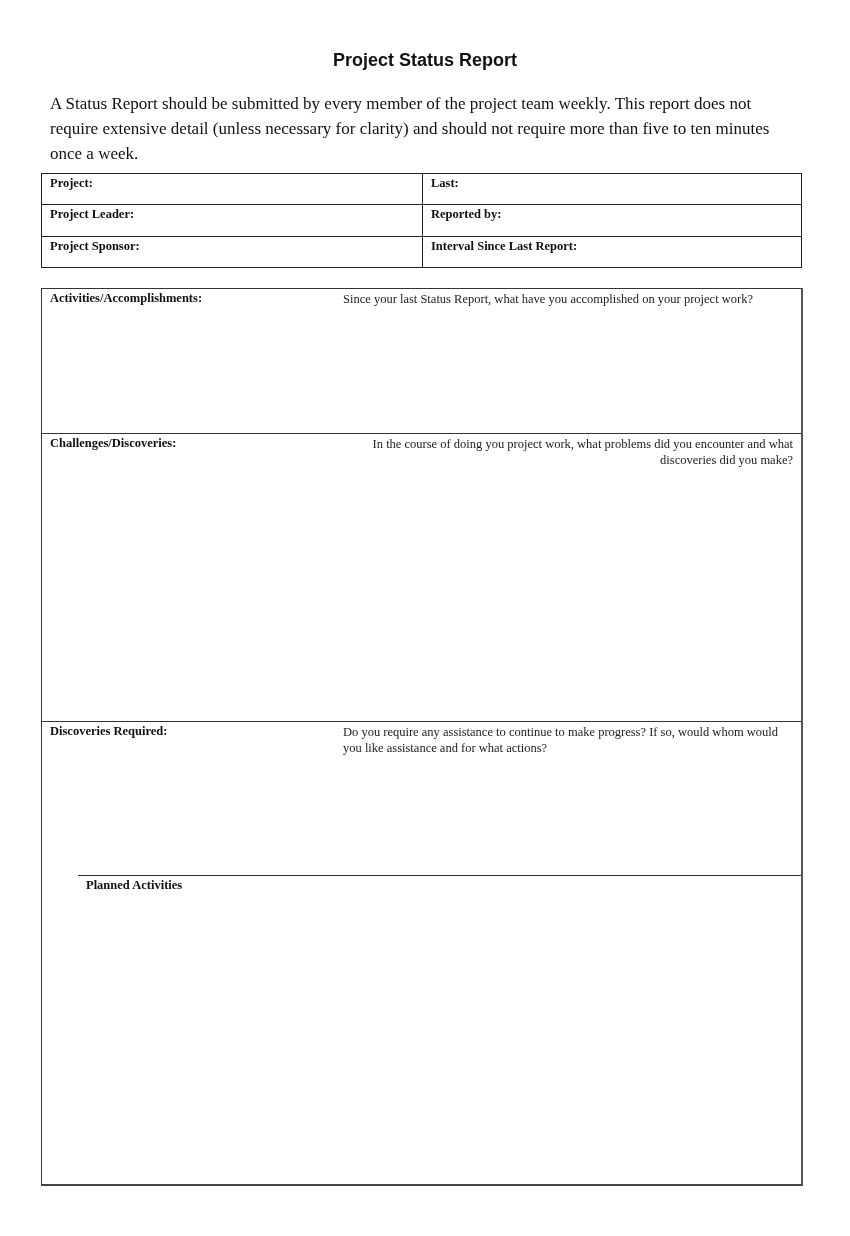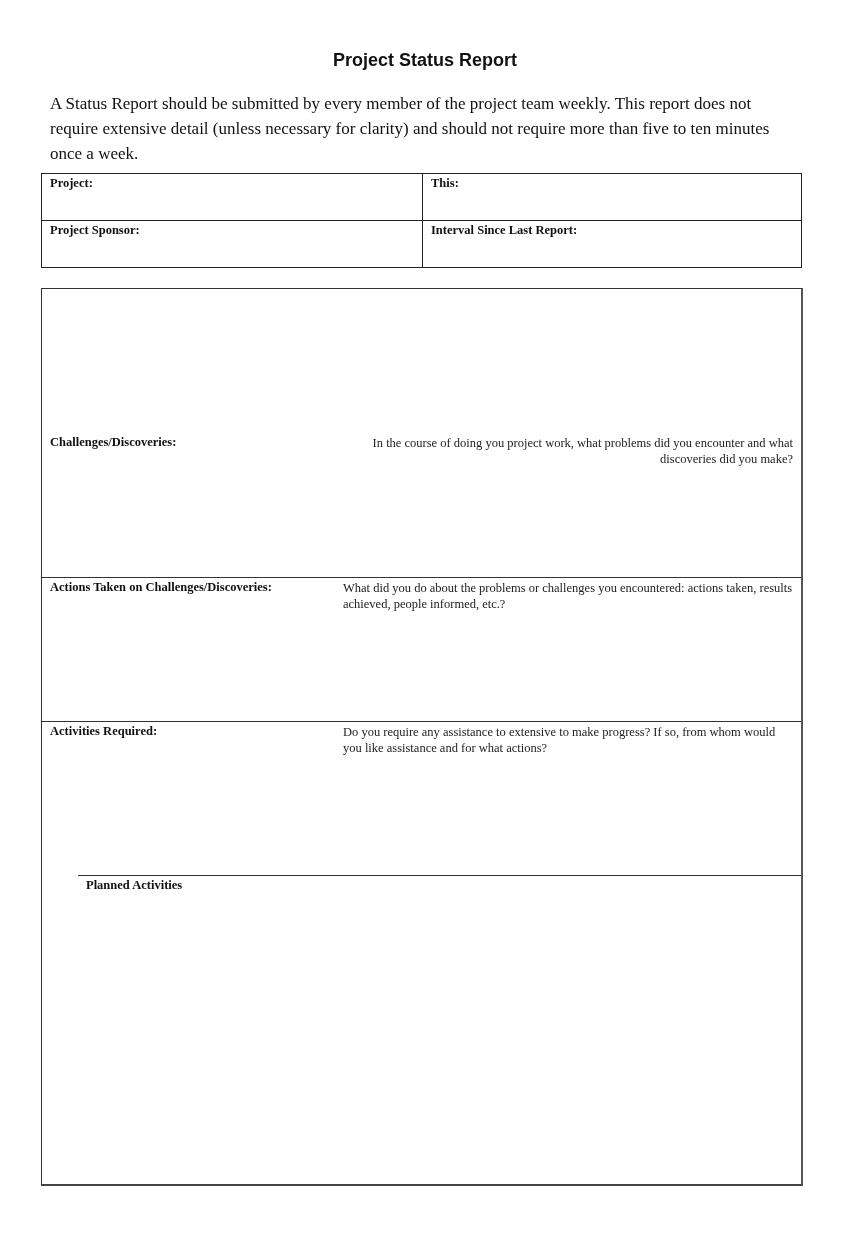--- a/index.html
+++ b/index.html
@@ -39,38 +39,42 @@
 </head>
 <body>
 
 <div class="title">Project Status Report</div>
 <div class="intro">A Status Report should be submitted by every member of the project team weekly. This report does not require extensive detail (unless necessary for clarity) and should not require more than five to ten minutes once a week.</div>
 
 <table class="header-table">
   <tbody>
       <tr>
     <td class="left">Project:</td>
-    <td>This:</td>
+    <td>Last:</td>
+  </tr>
+  <tr>
+    <td class="left">Project Leader:</td>
+    <td>Reported by:</td>
   </tr>
   <tr>
     <td class="left">Project Sponsor:</td>
     <td>Interval Since Last Report:</td>
   </tr>
 </tbody>
   </table>
 
 <div class="sections">
+  <div class="section" style="top:0; height:144px;">
+    <span class="label">Activities/Accomplishments:</span>
+    <span class="prompt">Since your last Status Report, what have you accomplished on your project work?</span>
+  </div>
   <div class="section" style="top:144px; height:144px;text-align:right;">
     <span class="label">Challenges/Discoveries:</span>
     <span class="prompt">In the course of doing you project work, what problems did you encounter and what discoveries did you make?</span>
   </div>
-  <div class="section" style="top:288px; height:144px;">
-    <span class="label">Actions Taken on Challenges/Discoveries:</span>
-    <span class="prompt">What did you do about the problems or challenges you encountered: actions taken, results achieved, people informed, etc.?</span>
-  </div>
   <div class="section" style="top:432px; height:154px;">
-    <span class="label">Activities Required:</span>
-    <span class="prompt">Do you require any assistance to extensive to make progress? If so, from whom would you like assistance and for what actions?</span>
+    <span class="label">Discoveries Required:</span>
+    <span class="prompt">Do you require any assistance to continue to make progress? If so, would whom would you like assistance and for what actions?</span>
   </div>
   <div class="section" style="top:586px; bottom:0;margin-left:36px;">
     <span class="label">Planned Activities</span>
   </div>
 </div>
 
 </body></html>

